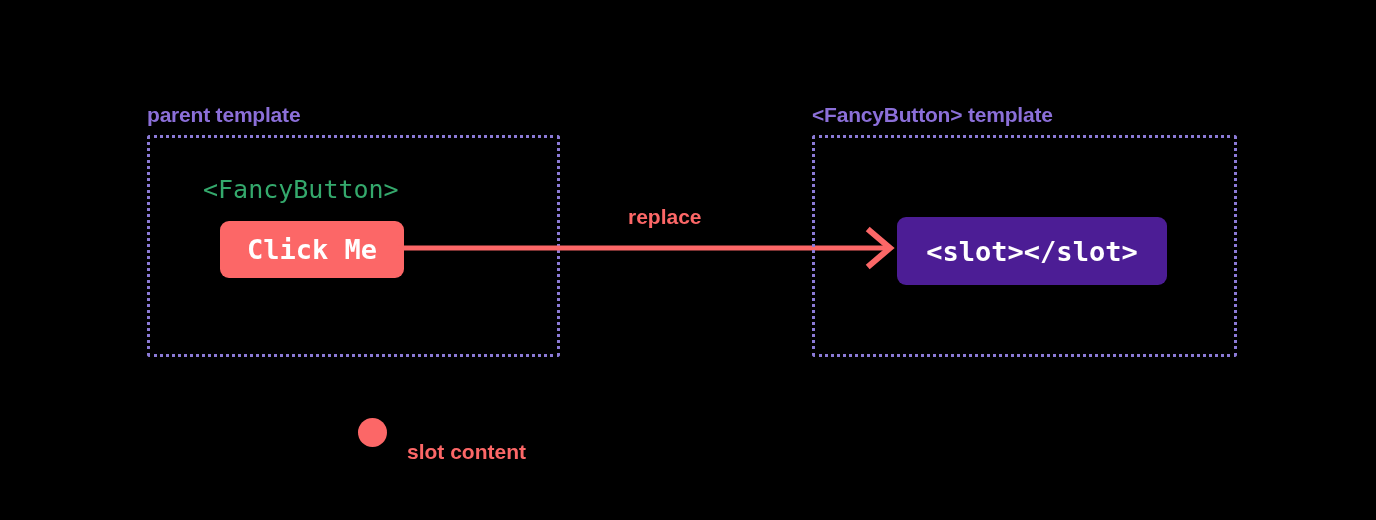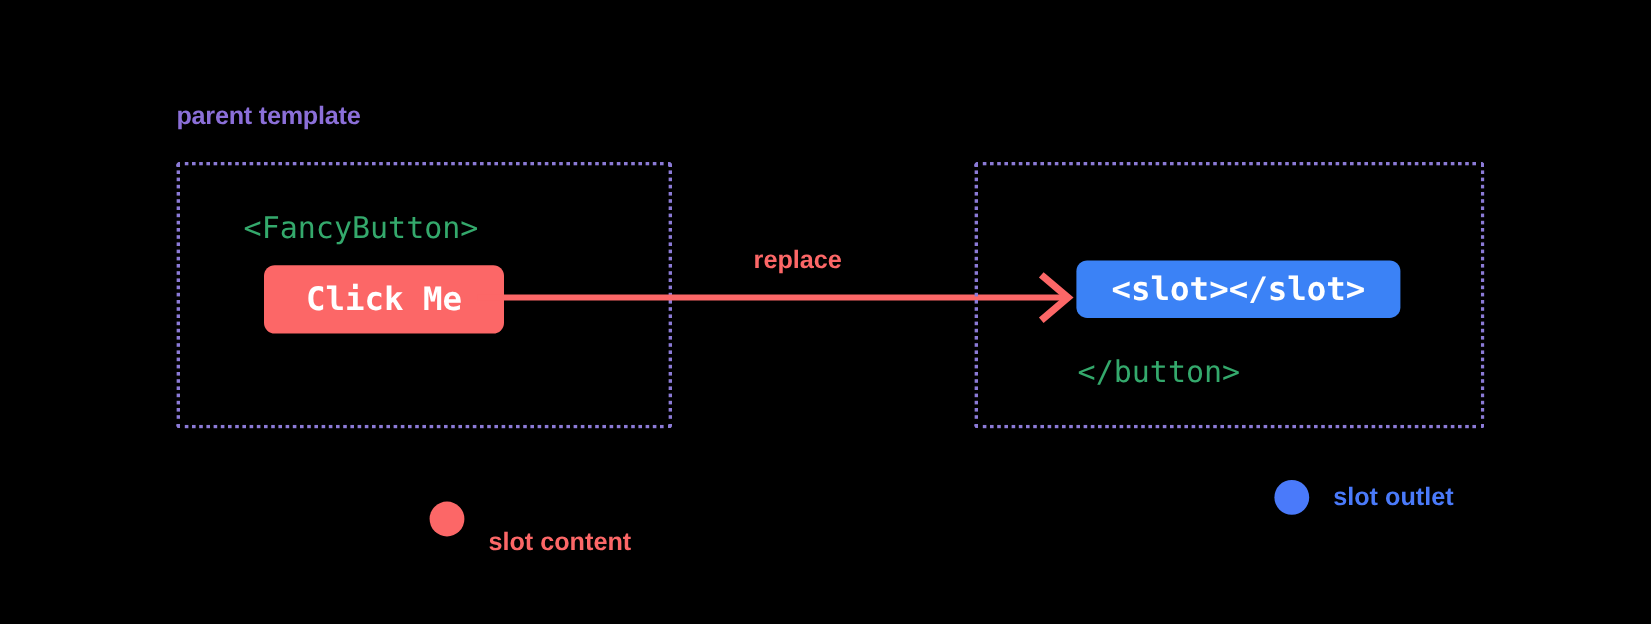--- a/index.html
+++ b/index.html
@@ -24,20 +24,21 @@
 
   
   .panel-title {
     position: absolute;
     font-family: "Liberation Sans", sans-serif;
     font-weight: bold;
     font-size: 21px;
     letter-spacing: -0.2px;
     color: #8b6fd8;
     white-space: nowrap;
+    margin-top: 18px;
   }
   #title-parent { left: 147px; top: 85px; }
   #title-fancy  { left: 812px; top: 85px; }
 
   
   .panel-box {
     position: absolute;
     border: 3px dotted #8b7ad6;
     border-radius: 3px;
     box-sizing: border-box;
@@ -68,26 +69,26 @@
     align-items: center;
     justify-content: center;
     border-radius: 9px;
     font-family: "DejaVu Sans Mono", monospace;
     font-weight: bold;
     font-size: 27px;
     color: #ffffff;
     white-space: pre;
   }
   #chip-slot-content {
-    left: 220px; top: 221px; width: 200px; height: 57px;
+    left: 220px; top: 221px; width: 184px; height: 57px;
     background: #fc6767;
   }
   #chip-slot-outlet {
-    left: 897px; top: 217px; width: 270px; height: 48px;
-    background: #3b82f6;
+    left: 897px; top: 217px; width: 270px; height: 68px;
+    background: #4c1d95;
   }
 
   
   #arrow-svg {
     position: absolute;
     left: 398px;
     top: 224px;
     width: 505px;
     height: 50px;
     overflow: visible;
@@ -142,31 +143,27 @@
   <div class="chip" id="chip-slot-content">Click Me</div>
 
 
   <div id="arrow-label">replace</div>
 
   <svg id="arrow-svg" viewBox="0 0 505 50">
     <line x1="0" y1="24" x2="493" y2="24" stroke="#fc6767" stroke-width="5"></line>
     <polyline points="472,7 492,24 472,41" fill="none" stroke="#fc6767" stroke-width="6" stroke-linecap="square" stroke-linejoin="miter"></polyline>
   </svg>
 
+  <div class="panel-title" id="title-fancy">&lt;FancyButton&gt; template</div>
 
   <div class="panel-box" id="box-fancy"></div>
 
 
   <div class="chip" id="chip-slot-outlet">&lt;slot&gt;&lt;/slot&gt;</div>
 
-  <div class="code-line" id="code-close-btn">&lt;/button&gt;</div>
 
   <div class="legend" id="legend-slot-content">
     <span class="legend-dot red"></span>
     <span class="legend-label red">slot content</span>
   </div>
 
-  <div class="legend" id="legend-slot-outlet">
-    <span class="legend-dot blue"></span>
-    <span class="legend-label blue">slot outlet</span>
-  </div>
 
 </div>
 
 </body></html>

